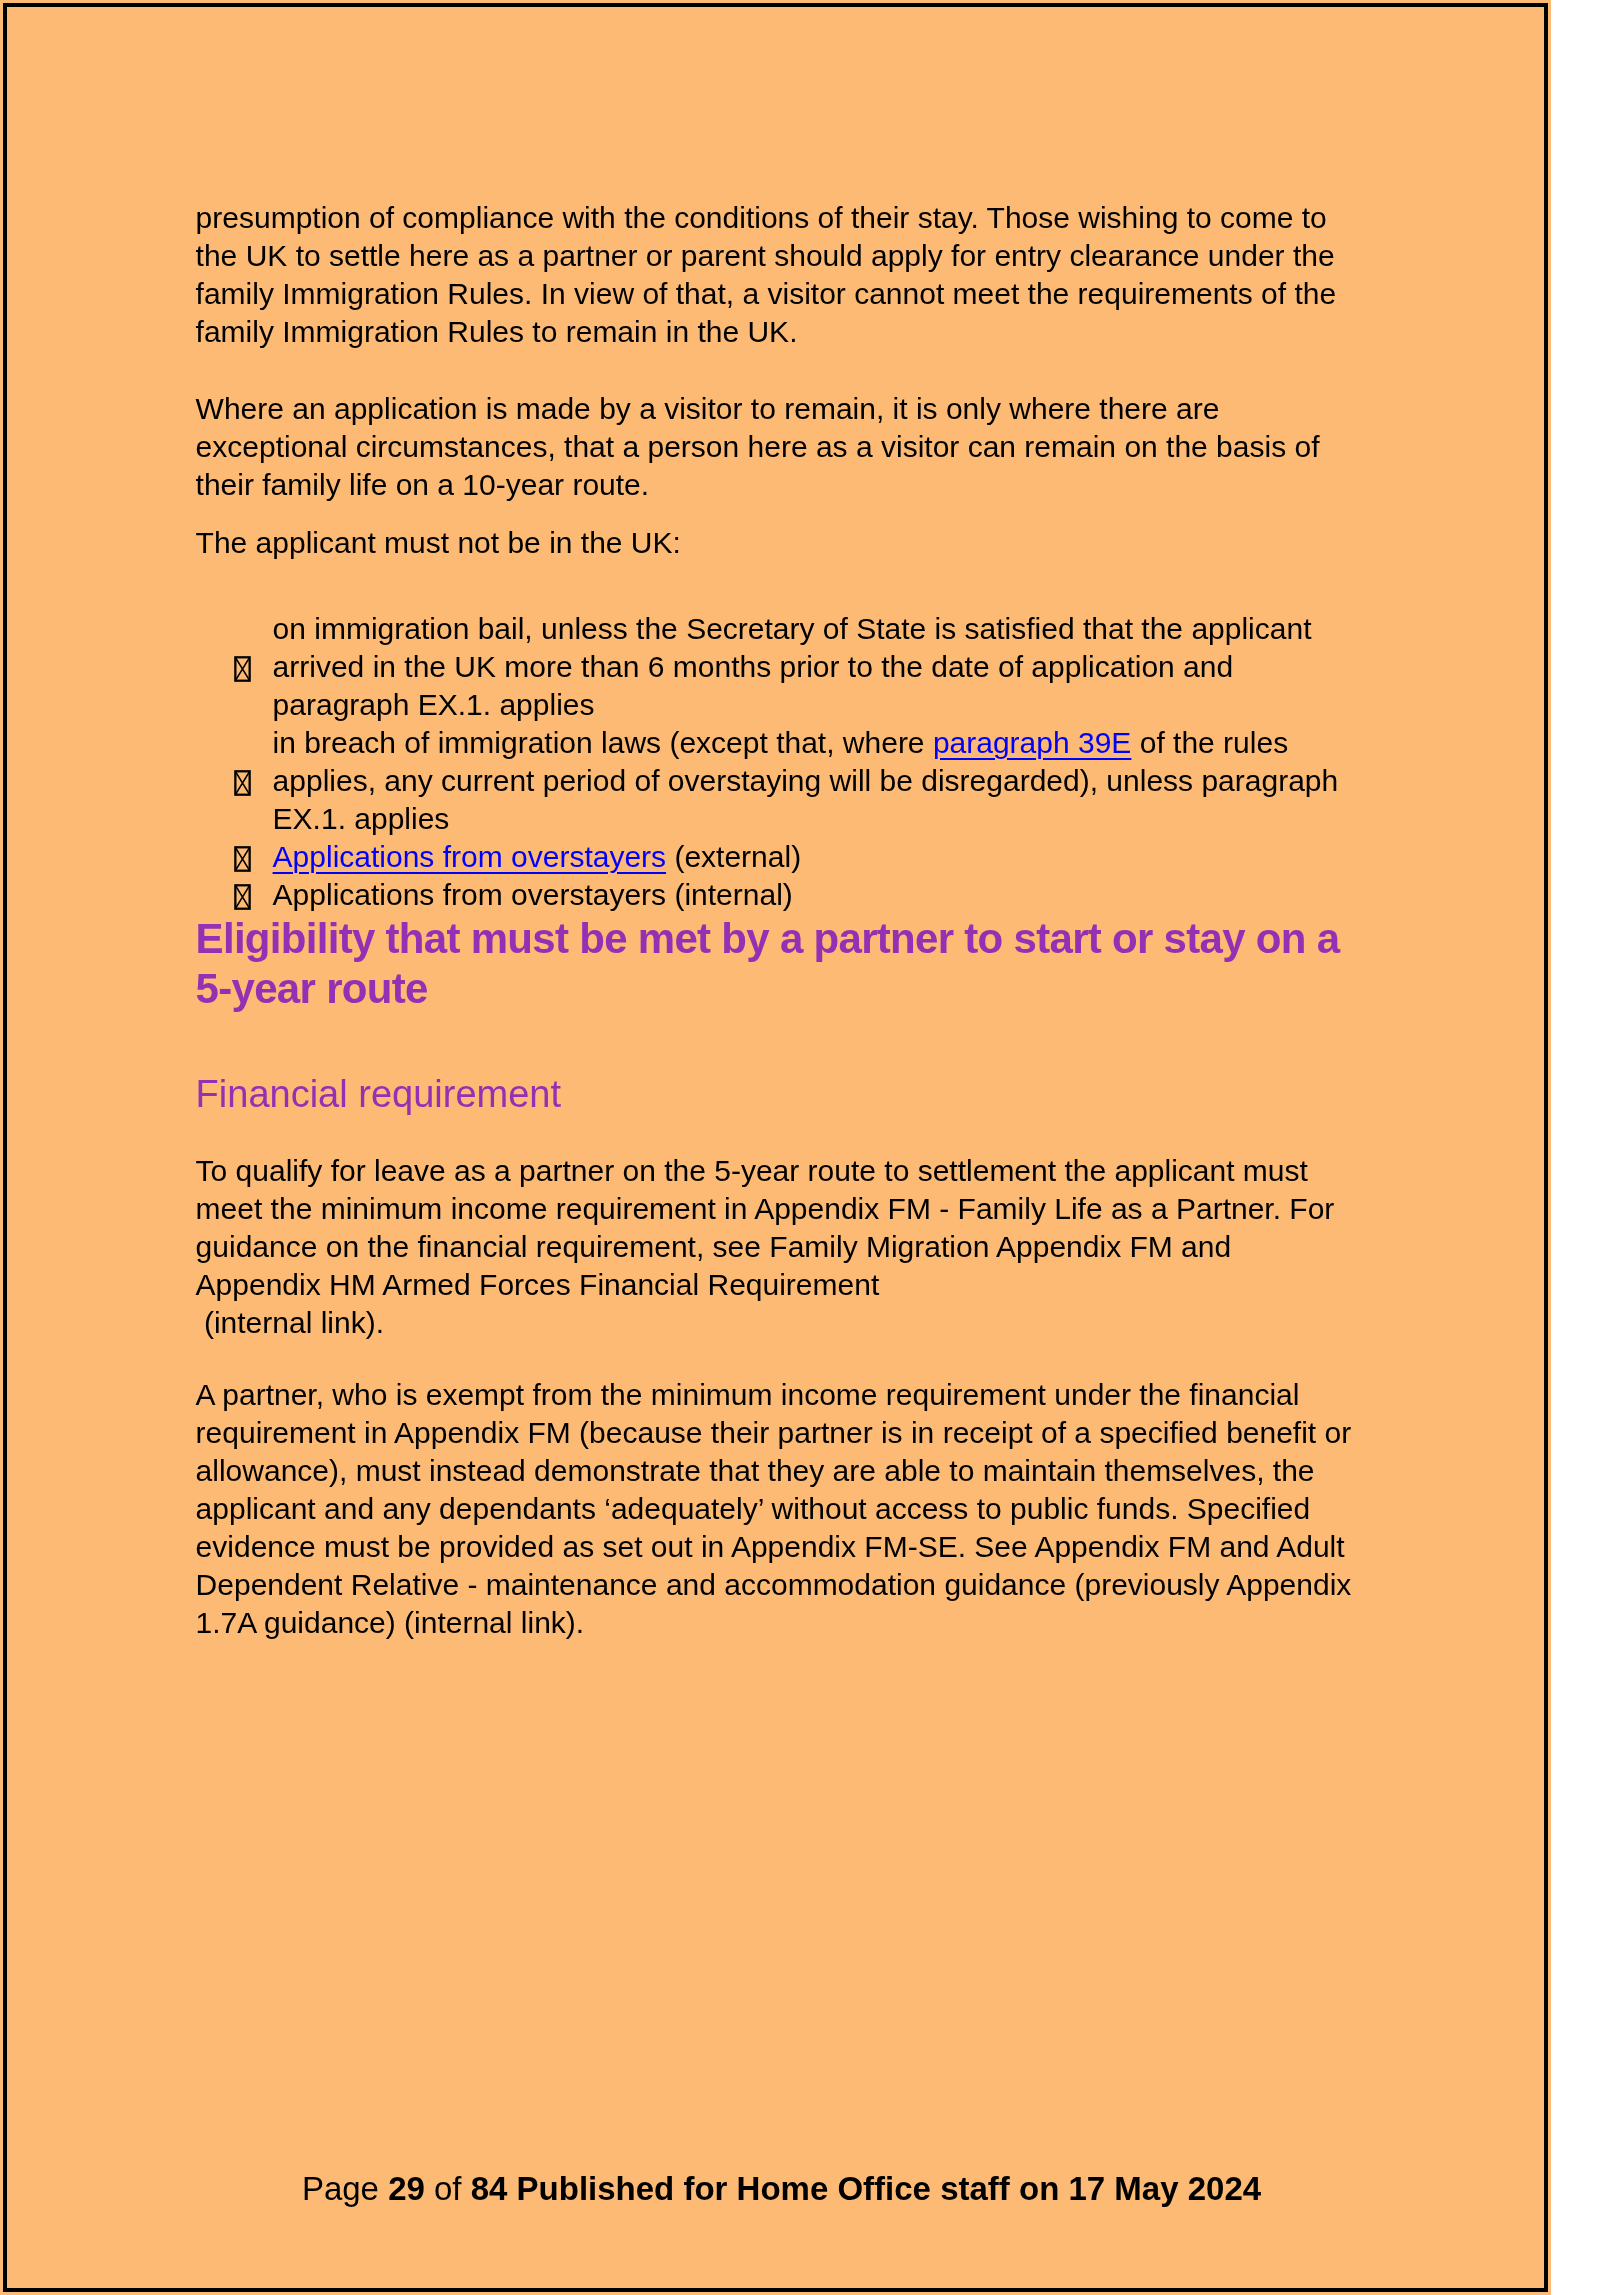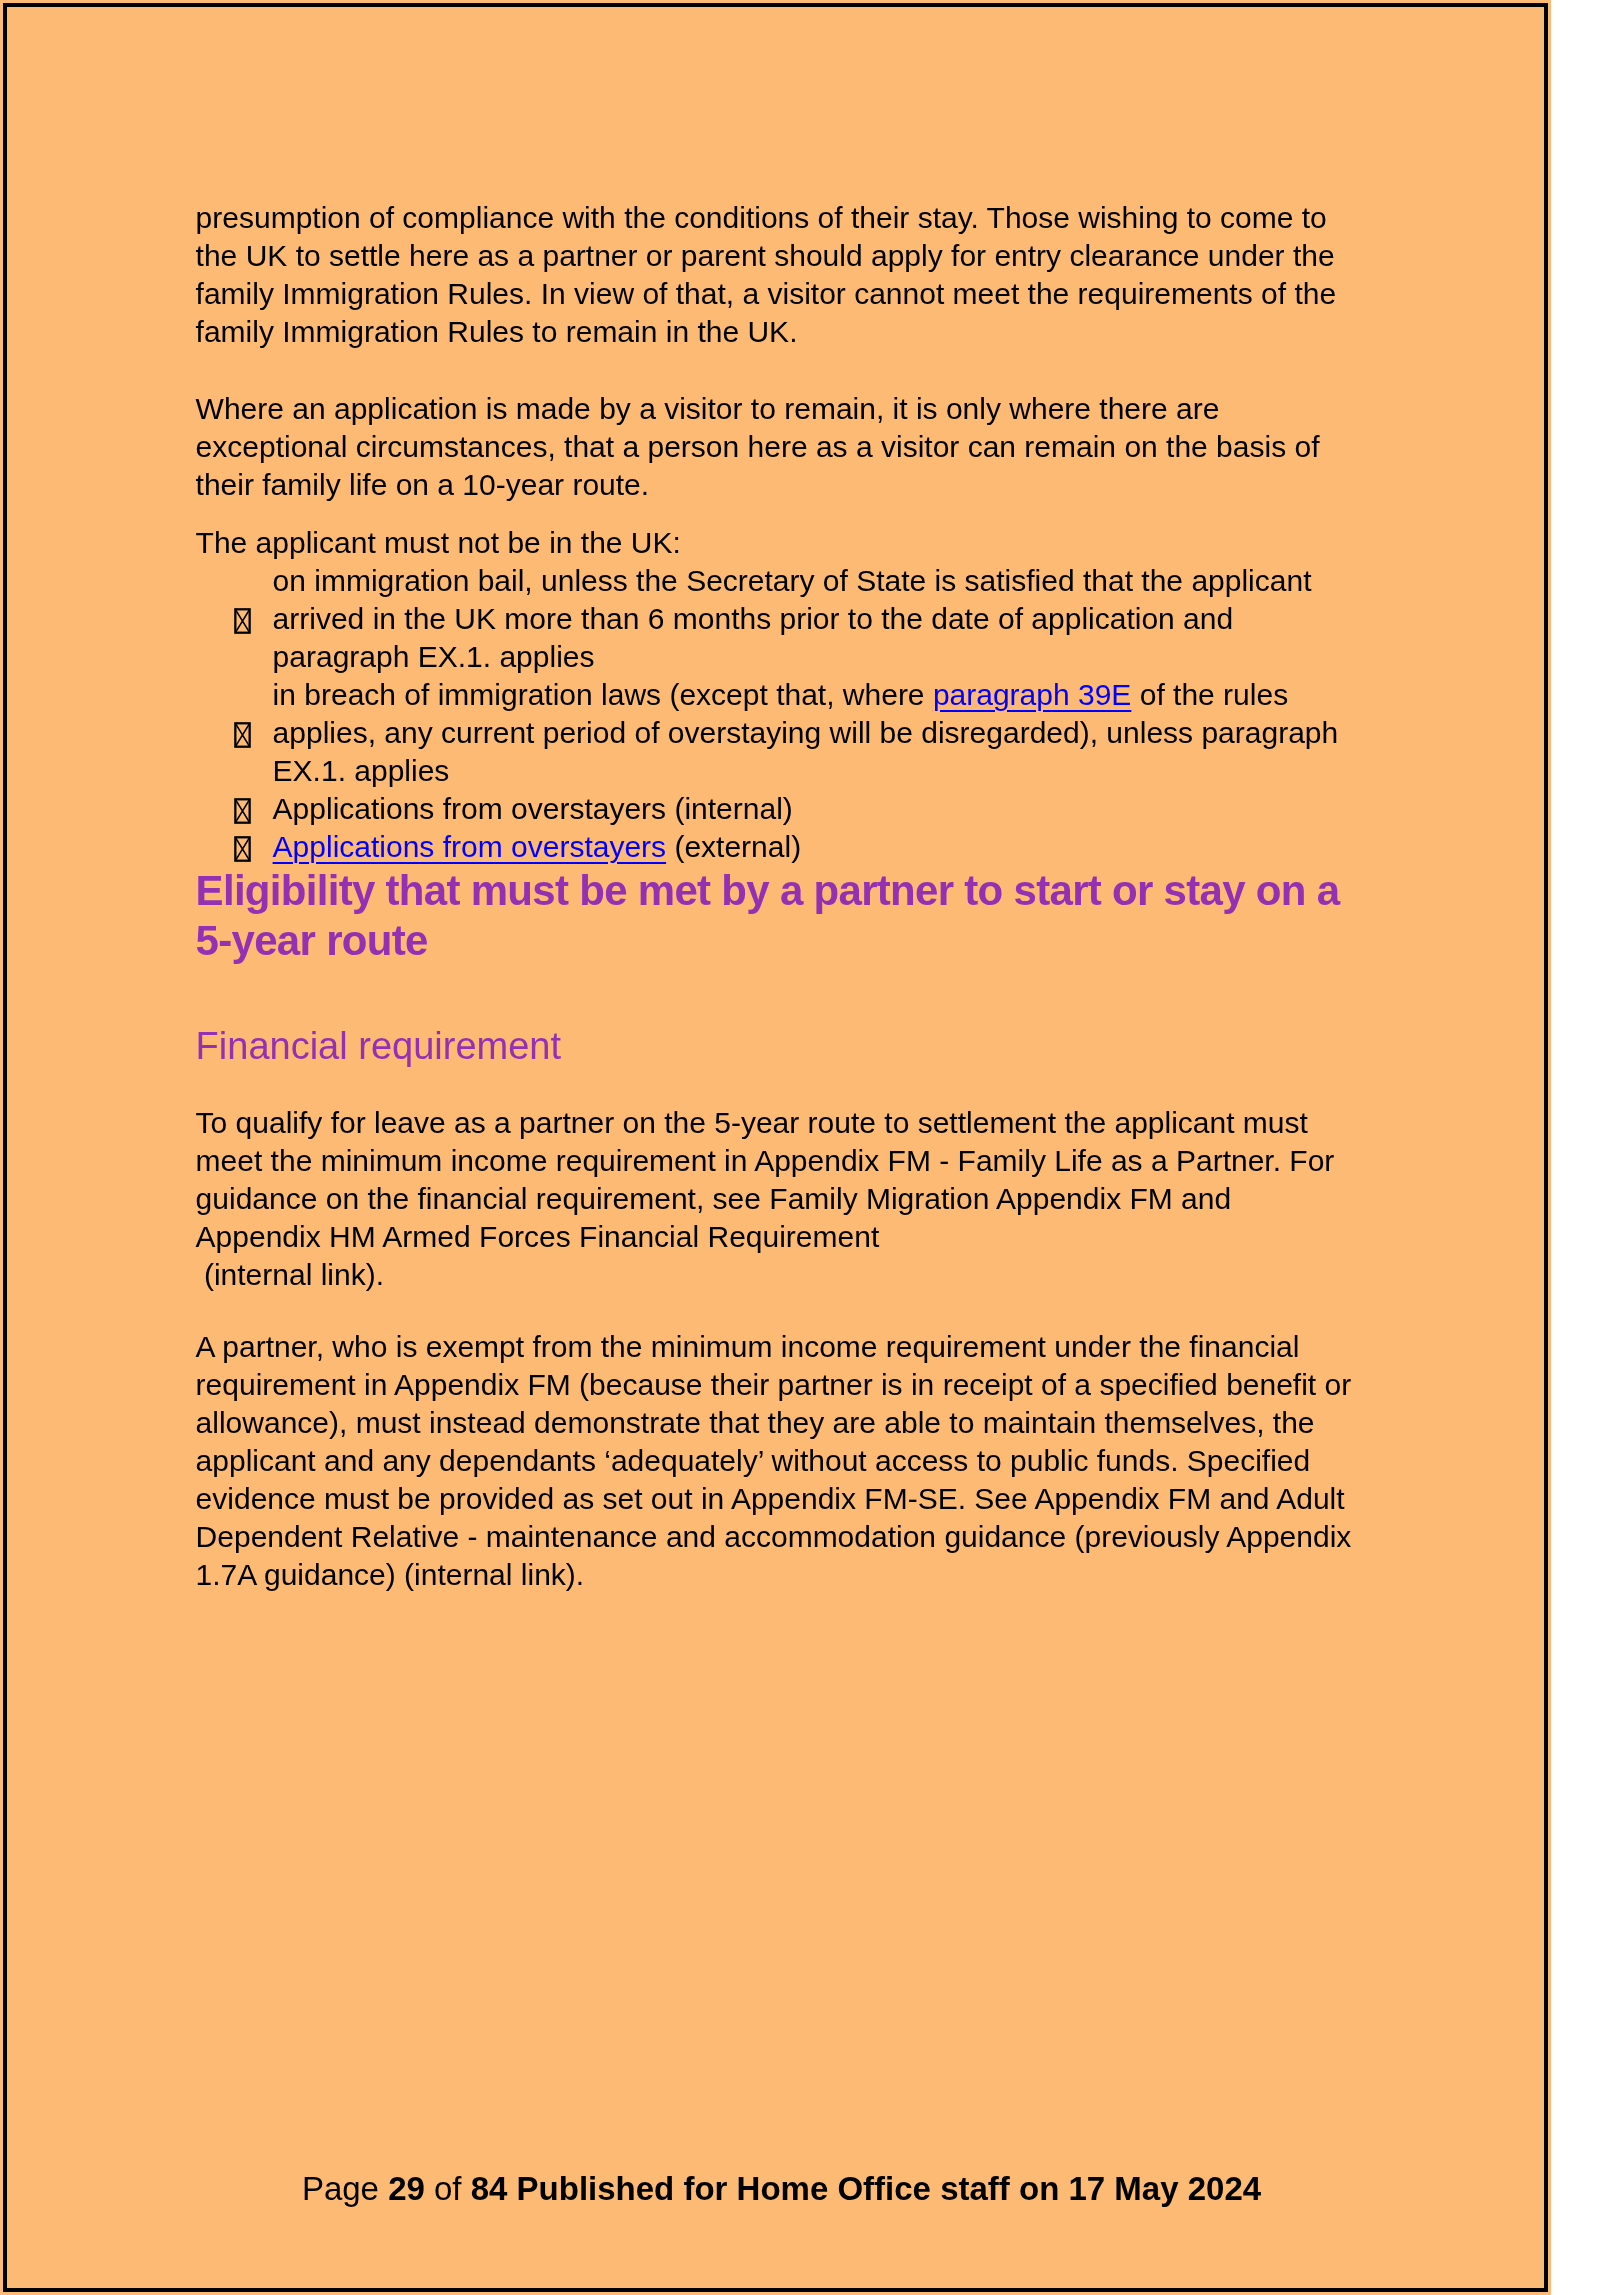--- a/index.html
+++ b/index.html
@@ -19,21 +19,21 @@
   .content{
     padding:192px 189px 0 189px;
   }
   .body{
     font-size:30px;
     line-height:38px;
     margin:0;
   }
   .p1{margin-bottom:39px;}
   .p2{margin-bottom:20px;}
-  .p3{}
+  .p3{margin-bottom:48px;}
   .p-guidance{margin-bottom:39px;}
   .p-eligibility{margin-bottom:37px;}
   .p-financial1{margin-bottom:34px;}
   ul.tofu-list{
     list-style:none;
     margin:0;
     padding:0 0 0 38px;
   }
   .list1{margin-bottom:42px;}
   .list2{margin-bottom:29px;}
@@ -119,30 +119,30 @@
 
 
       <ul class="tofu-list list2">
         <li>
           <span class="marker">
             <svg class="tofu" viewBox="0 0 26 40">
                 <rect x="2" y="2" width="22" height="36"></rect>
                 <path d="M2 2 L24 38 M24 2 L2 38"></path>
               </svg>
           </span>
-          <div class="li-text">Applications from overstayers (internal)</div>
+          <div class="li-text"><a href="#" class="link">Applications from overstayers</a><span class="pre"> (external)</span></div>
         </li>
         <li>
           <span class="marker">
             <svg class="tofu" viewBox="0 0 26 40">
                 <rect x="2" y="2" width="22" height="36"></rect>
                 <path d="M2 2 L24 38 M24 2 L2 38"></path>
               </svg>
           </span>
-          <div class="li-text"><a href="#" class="link">Applications from overstayers</a><span class="pre"> (external)</span></div>
+          <div class="li-text">Applications from overstayers (internal)</div>
         </li>
       </ul>
 
       <h2 class="doc-h2">Eligibility that must be met by a partner to start or stay on a 5-year route</h2>
 
 
       <h3 class="doc-h3">Financial requirement</h3>
 
       <p class="body p-financial1"><span>To qualify for leave as a partner on the 5-year route to settlement the applicant must meet the minimum income requirement in Appendix FM - Family Life as a Partner. For guidance on the financial requirement, see Family Migration Appendix FM and Appendix HM Armed Forces Financial Requirement</span><br><span class="pre"> (internal link).</span></p>
 

